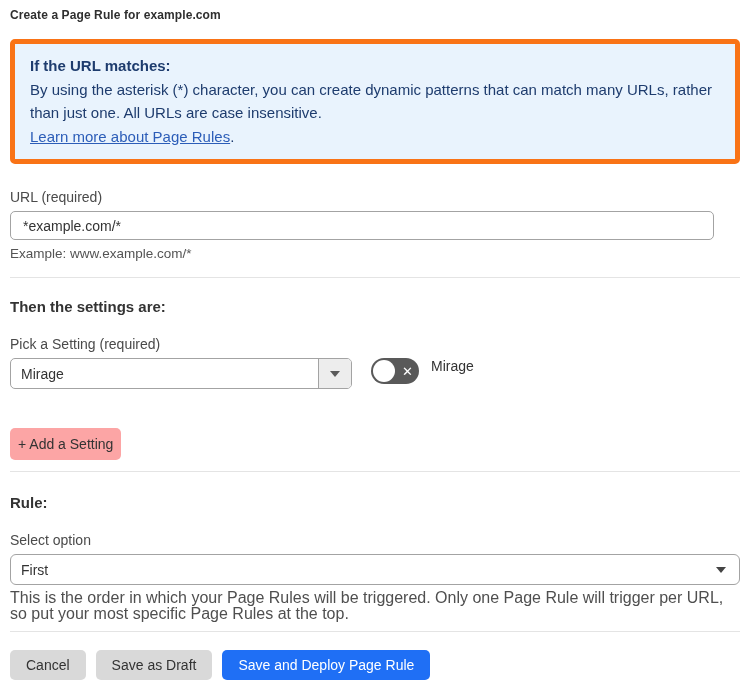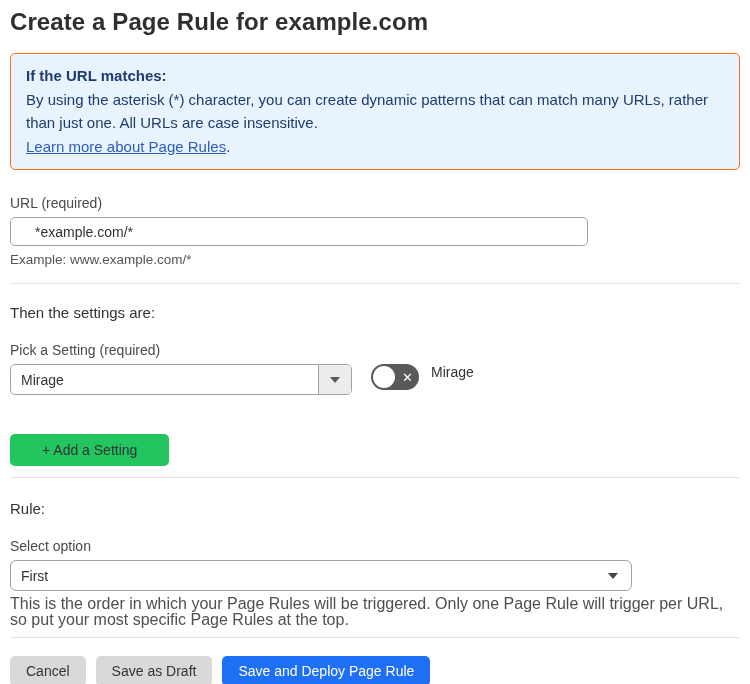--- a/index.html
+++ b/index.html
@@ -6,66 +6,66 @@
   html, body { background: #ffffff; }
   body {
     width: 750px; height: 684px;
     font-family: "Liberation Sans", "DejaVu Sans", sans-serif;
     color: #333333;
     overflow: hidden;
   }
   .container { padding: 8px 10px 0 10px; }
 
   .page-title {
-    font-size: 24px; font-weight: 700; color: #2f2f2f;
+    font-size: 12px; font-weight: 700; color: #2f2f2f;
     letter-spacing: 0.1px;
   }
 
   .info-box {
     margin-top: 17px;
     background: #e9f3fd;
-    border: 1px solid #f97316;
+    border: 5px solid #f97316;
     border-radius: 5px;
     padding: 10px 15px 11px 15px;
     color: #1e3c6e;
     font-size: 15px;
     line-height: 23.5px;
   }
   .info-box .info-heading { font-weight: 700; }
   .info-box a.info-link {
     color: #2c5db8; text-decoration: underline; cursor: pointer;
   }
 
   .field-label {
     margin-top: 25px;
     font-size: 14px; color: #4a4a4a;
   }
   .text-input {
     margin-top: 6px;
-    width: 578px; height: 29px;
+    width: 704px; height: 29px;
     border: 1px solid #a3a3a3; border-radius: 5px;
-    padding: 0 24px;
+    padding: 0 12px;
     font-family: "Liberation Sans", "DejaVu Sans", sans-serif;
     font-size: 14px; color: #333;
     outline: none;
     display: block;
   }
   .helper-text {
     margin-top: 6px;
     font-size: 13.5px; color: #545454;
   }
 
   .divider {
     border: none; border-top: 1px solid #e4e4e4;
     margin-top: 16px;
   }
 
   .section-heading {
     margin-top: 20px;
-    font-size: 15px; font-weight: 400; color: #333;
+    font-size: 15px; font-weight: 700; color: #333;
   }
 
   .sub-label { margin-top: 21px; font-size: 14px; color: #4a4a4a; }
 
   .setting-row {
     margin-top: 6px;
     display: flex; align-items: flex-start;
   }
   .setting-select {
     width: 342px; height: 31px;
@@ -112,27 +112,27 @@
   .btn {
     display: inline-block;
     border: none; border-radius: 5px;
     font-family: "Liberation Sans", "DejaVu Sans", sans-serif;
     font-size: 14px; cursor: pointer;
     color: #333;
     background: #d9d9d9;
   }
   .add-setting-btn {
     margin-top: 39px;
-    padding: 8px 32px;
-    background: #22c55e;
+    padding: 8px 8px;
+    background: #fca5a5;
   }
 
   .order-select-wrap {
     margin-top: 6px;
-    width: 622px; height: 31px;
+    width: 730px; height: 31px;
     border: 1px solid #a3a3a3; border-radius: 6px;
     background: #fff;
     display: flex; align-items: center;
     position: relative; cursor: pointer;
   }
   .order-select-wrap .select-value {
     padding-left: 10px; font-size: 14px; color: #333;
   }
   .order-select-wrap .tri-down {
     position: absolute; right: 13px; top: 12px;

